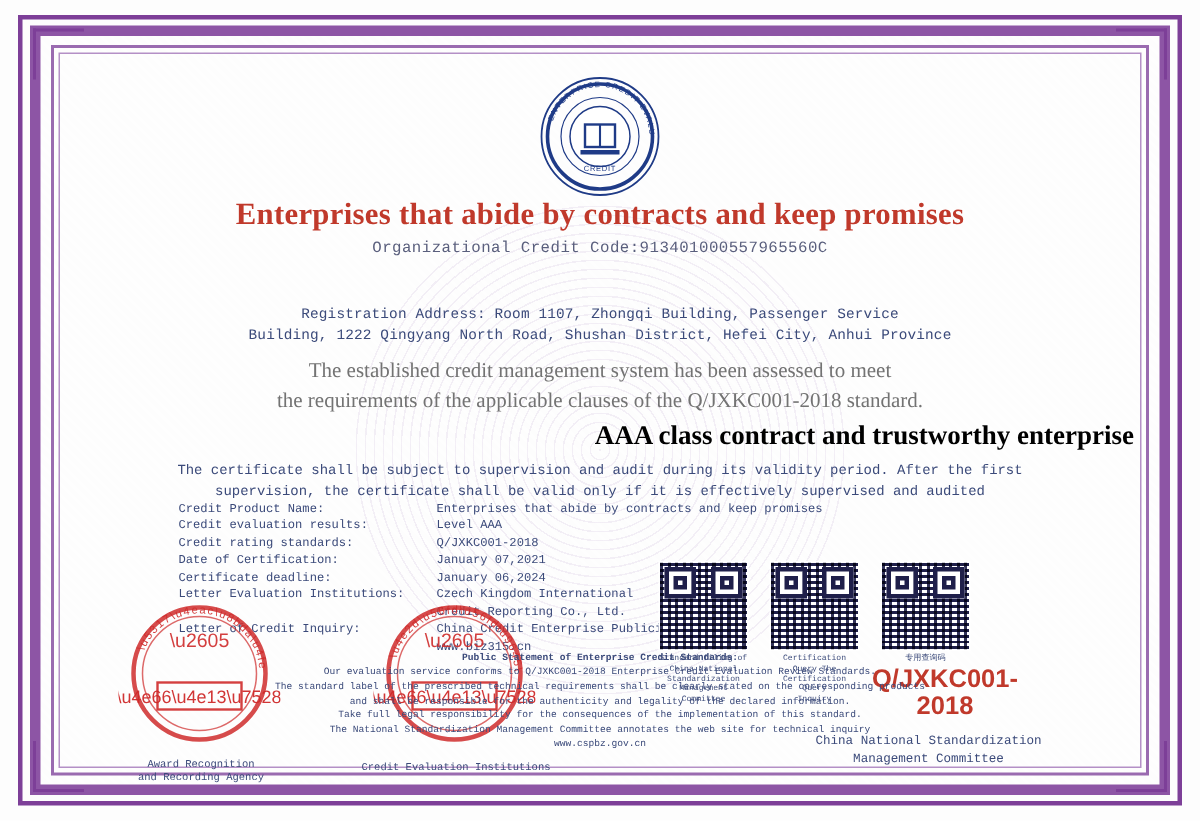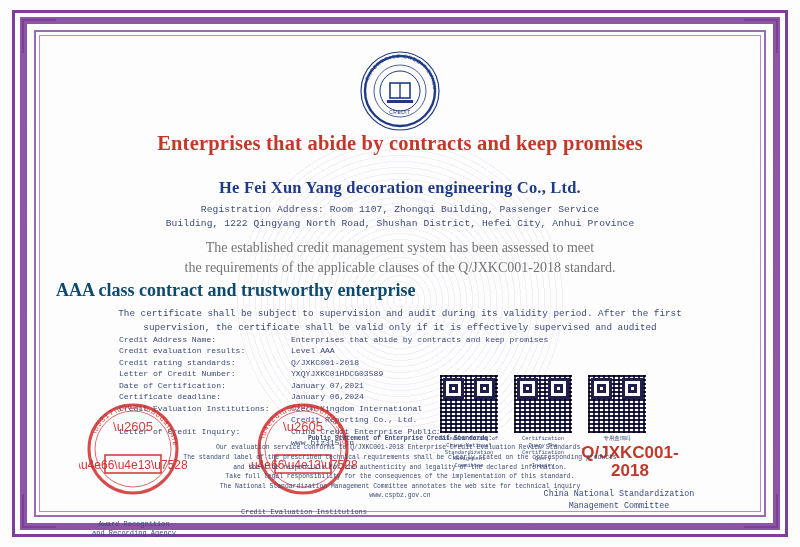--- a/index.html
+++ b/index.html
@@ -144,22 +144,22 @@
     text-align: center;
     color: #737373;
     font-size: 14px;
     line-height: 1.45;
   }
 
   .grade {
     position: absolute;
     top: 240px;
     left: 12px; right: 0;
-    text-align: left;
-    color: #0c4a6e;
+    text-align: right;
+    color: #000000;
     font-size: 18px;
     font-weight: bold;
   }
 
   .supervision {
     position: absolute;
     top: 267px;
     left: 30px; right: 30px;
     text-align: center;
     color: #3b4a7a;
@@ -203,21 +203,21 @@
 
   .seal-caption {
     position: absolute;
     font-family: "Liberation Mono", monospace;
     font-size: 7px;
     color: #3b4a7a;
     line-height: 1.35;
     text-align: center;
     width: 140px;
   }
-  .seal-caption.left { left: 20px; top: 480px; font-family: Liberation Mono, monospace; }
+  .seal-caption.left { left: 20px; top: 466px; font-family: Liberation Mono, monospace; }
   .seal-caption.right { left: 190px; top: 468px; }
 
   
   .qr-group {
     position: absolute;
     top: 334px;
     left: 395px;
     width: 320px;
     display: flex;
     gap: 14px;
@@ -320,63 +320,59 @@
         <rect x="28" y="50" width="26" height="3" fill="#1f3b87"></rect>
         <text font-family="Liberation Sans, sans-serif" font-size="5.2" fill="#1f3b87" letter-spacing="0.9">
           <textPath href="#arcpath" startOffset="10%">ENTERPRISE CREDIT EVALUATION</textPath>
         </text>
         <text x="41" y="64" text-anchor="middle" font-family="Liberation Sans, sans-serif" font-size="5" fill="#1f3b87" letter-spacing="0.5">CREDIT</text>
       </svg>
     </div>
 
     <div class="headline">Enterprises that abide by contracts and keep promises</div>
 
-
-    <div class="company">He Fei Xun Yang decoration engineering Co., Ltd.</div>
+    <div class="org-code">Organizational Credit Code:913401000557965560C</div>
+
 
     <div class="address" style="white-space: pre-line;">Registration Address: Room 1107, Zhongqi Building, Passenger Service
 Building, 1222 Qingyang North Road, Shushan District, Hefei City, Anhui Province</div>
 
     <div class="statement" style="white-space: pre-line;">The established credit management system has been assessed to meet
 the requirements of the applicable clauses of the Q/JXKC001-2018 standard.</div>
 
     <div class="grade">AAA class contract and trustworthy enterprise</div>
 
     <div class="supervision" style="white-space: pre-line;">The certificate shall be subject to supervision and audit during its validity period. After the first
 supervision, the certificate shall be valid only if it is effectively supervised and audited</div>
 
     <div class="details">
       <table>
         <tbody>
           <tr>
-            <td class="k">Credit Address Name:</td>
+            <td class="k">Credit Product Name:</td>
             <td class="v">Enterprises that abide by contracts and keep promises</td>
           </tr>
           <tr>
             <td class="k">Credit evaluation results:</td>
             <td class="v">Level AAA</td>
           </tr>
           <tr>
             <td class="k">Credit rating standards:</td>
             <td class="v">Q/JXKC001-2018</td>
           </tr>
           <tr>
-            <td class="k">Letter of Credit Number:</td>
-            <td class="v">YXQYJXKC01HDCG03589</td>
-          </tr>
-          <tr>
             <td class="k">Date of Certification:</td>
             <td class="v">January 07,2021</td>
           </tr>
           <tr>
             <td class="k">Certificate deadline:</td>
             <td class="v">January 06,2024</td>
           </tr>
           <tr>
-            <td class="k">Credit Evaluation Institutions:</td>
+            <td class="k">Letter Evaluation Institutions:</td>
             <td class="v">Czech Kingdom International
 Credit Reporting Co., Ltd.</td>
           </tr>
           <tr>
             <td class="k">Letter of Credit Inquiry:</td>
             <td class="v">China Credit Enterprise Publicity Network
 www.biz315.cn</td>
           </tr>
         </tbody>
       </table>

